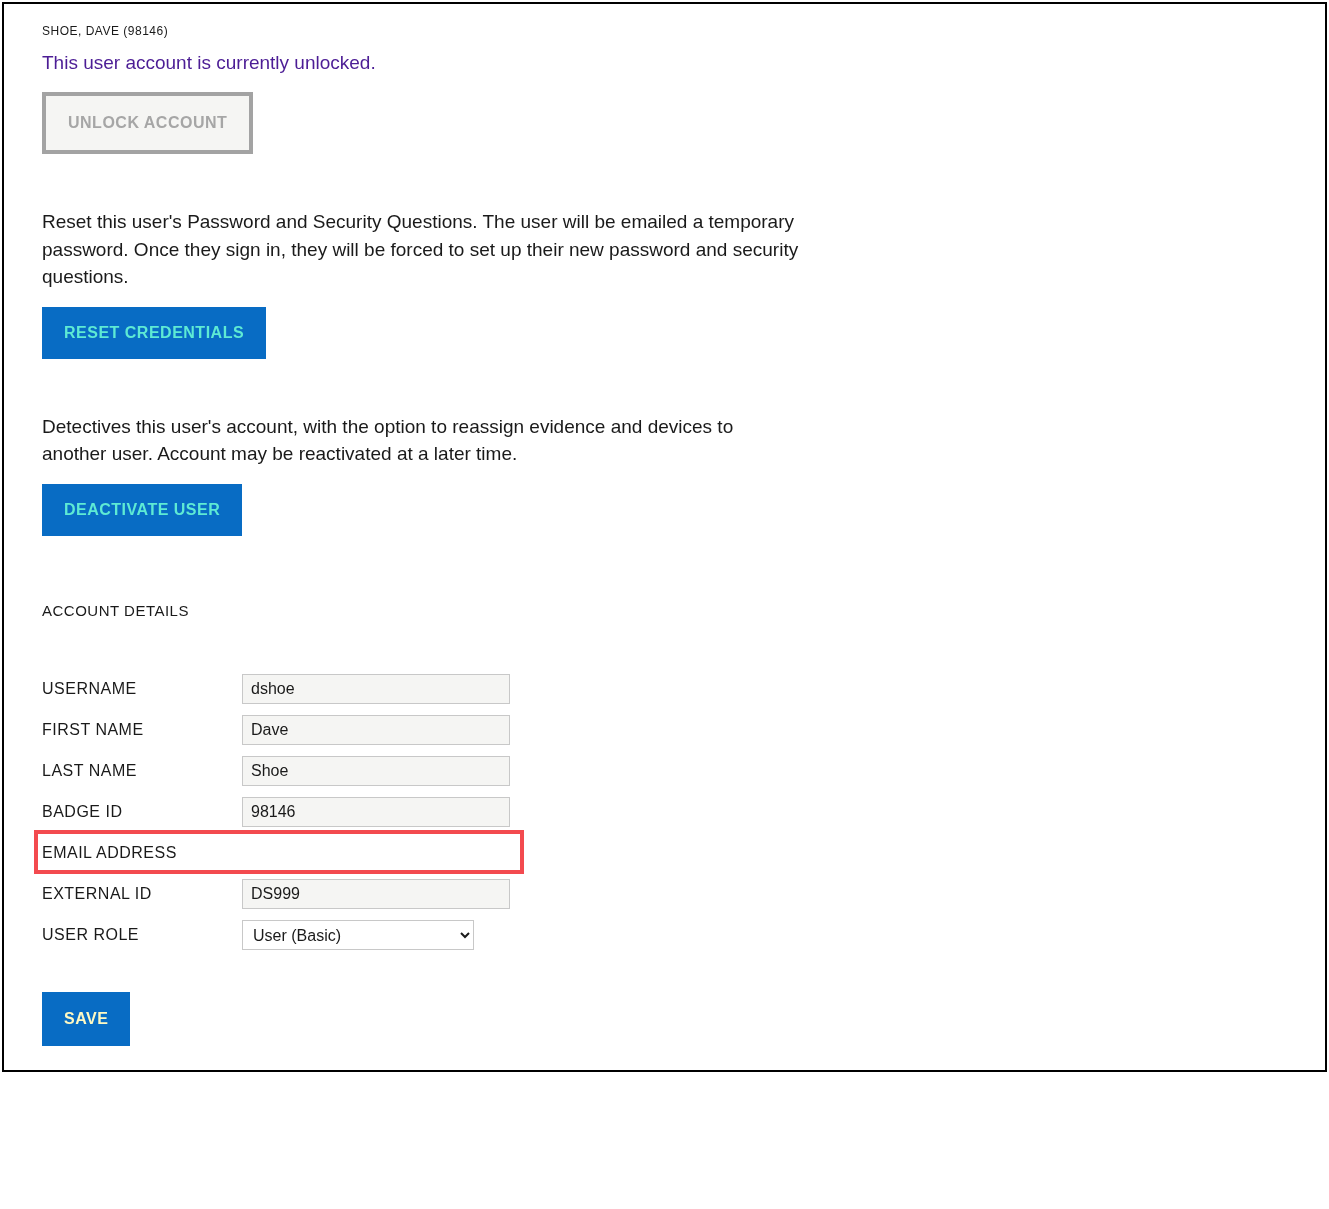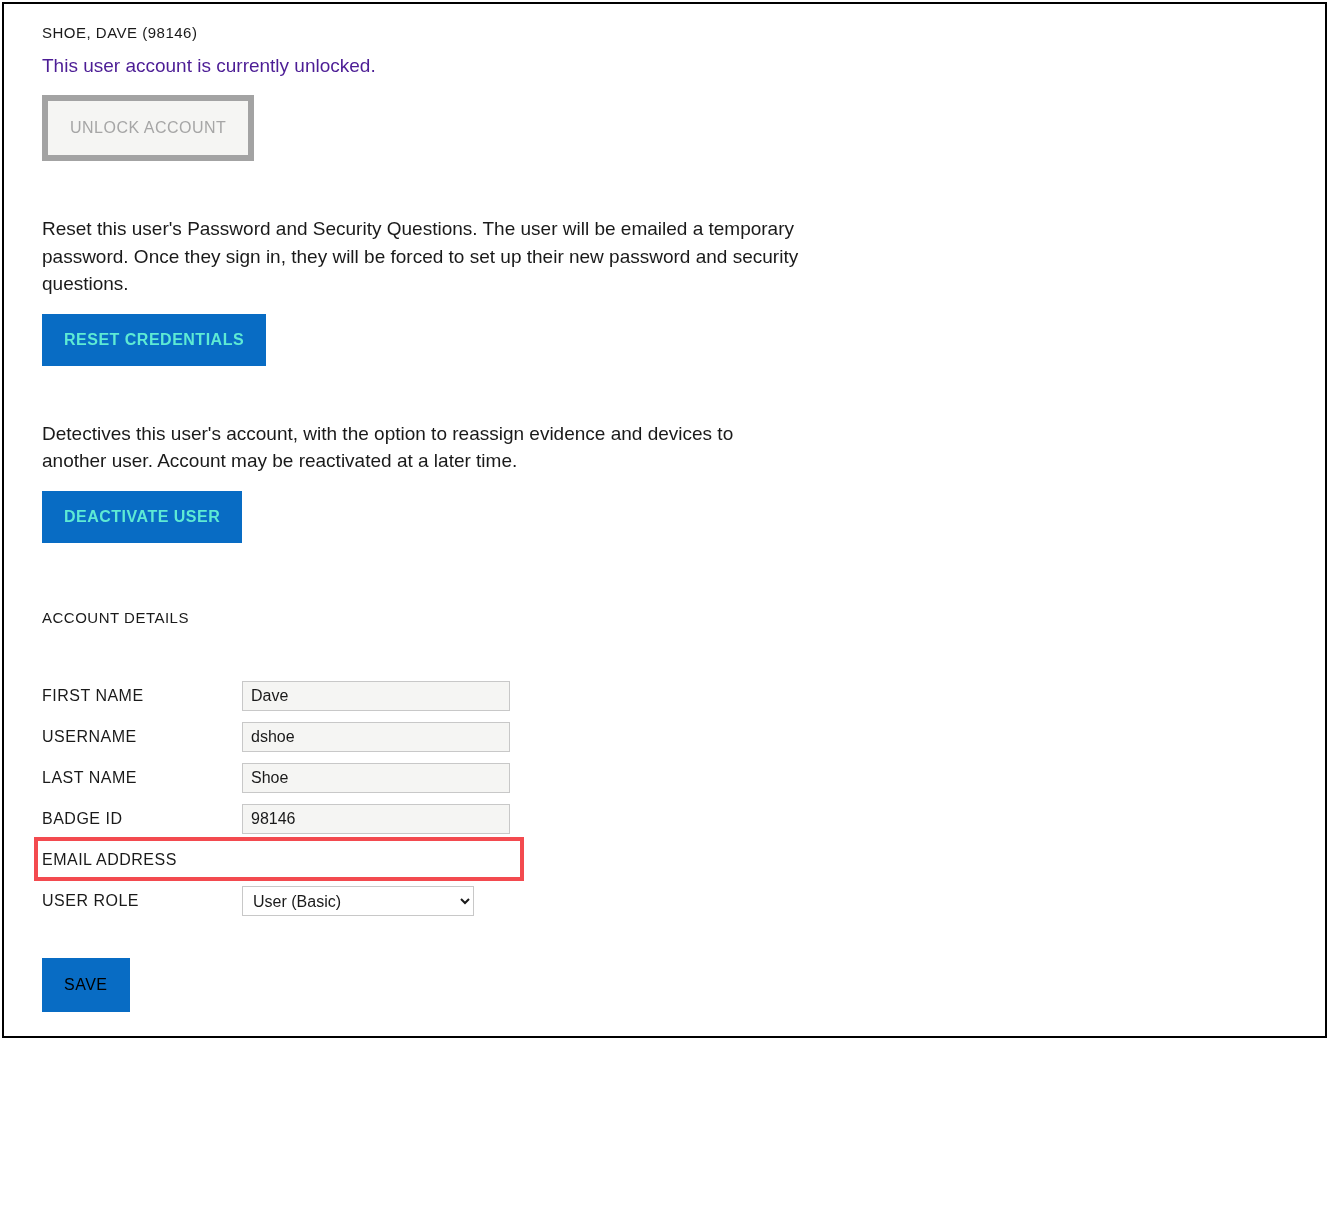--- a/index.html
+++ b/index.html
@@ -12,38 +12,38 @@
       background: #fff;
       color: #1a1a1a;
     }
     .page-border {
       border: 2px solid #000;
       margin: 2px;
       padding: 20px 38px 24px 38px;
       width: 1325px;
     }
     .user-heading {
-      font-size: 15px;
+      font-size: 12px;
       letter-spacing: 0.5px;
       text-transform: uppercase;
       font-weight: 500;
       margin-bottom: 14px;
     }
     .unlock-status {
       font-size: 19px;
       color: #4c1d95;
       margin-bottom: 18px;
     }
     .btn-disabled {
       display: inline-block;
       background: #f5f5f3;
-      border: 6px solid #a3a3a3;
+      border: 4px solid #a3a3a3;
       padding: 18px 22px;
       font-size: 16px;
-      font-weight: 400;
+      font-weight: 700;
       letter-spacing: 0.5px;
       color: #a6a6a6;
       text-transform: uppercase;
       cursor: not-allowed;
     }
     .section-gap {
       margin-bottom: 54px;
     }
     .section-text {
       font-size: 19px;
@@ -124,25 +124,25 @@
       width: 490px;
       height: 44px;
       z-index: 5;
     }
     .save-row {
       margin-top: 36px;
     }
     .btn-save {
       display: inline-block;
       background: #086cc4;
-      color: #000000;
+      color: #fef9c3;
       border: none;
       padding: 18px 22px;
       font-size: 16px;
-      font-weight: 400;
+      font-weight: 700;
       letter-spacing: 0.5px;
       text-transform: uppercase;
       cursor: pointer;
     }
   </style>
 </head>
 <body>
 
 <div class="page-border">
 
@@ -165,44 +165,48 @@
     </p>
     <button class="btn-primary">DEACTIVATE USER</button>
   </div>
 
   <div class="details-heading">ACCOUNT DETAILS</div>
 
   <div class="form-rows">
     <div class="highlight-box"></div>
 
     <div class="form-row">
+      <div class="form-label">USERNAME</div>
+      <input class="form-input" type="text" value="dshoe" style="">
+    </div>
+
+    <div class="form-row">
       <div class="form-label">FIRST NAME</div>
       <input class="form-input" type="text" value="Dave" style="">
     </div>
 
     <div class="form-row">
-      <div class="form-label">USERNAME</div>
-      <input class="form-input" type="text" value="dshoe" style="">
-    </div>
-
-    <div class="form-row">
       <div class="form-label">LAST NAME</div>
       <input class="form-input" type="text" value="Shoe" style="">
     </div>
 
     <div class="form-row">
       <div class="form-label">BADGE ID</div>
       <input class="form-input" type="text" value="98146" style="">
     </div>
 
 
     <div class="form-row">
       <div class="form-label">EMAIL ADDRESS</div>
     </div>
 
+    <div class="form-row">
+      <div class="form-label">EXTERNAL ID</div>
+      <input class="form-input" type="text" value="DS999" style="">
+    </div>
 
     <div class="form-row">
       <div class="form-label">USER ROLE</div>
       <select class="form-select">
         <option>User (Basic)</option>
       </select>
     </div>
   </div>
 
   <div class="save-row">

